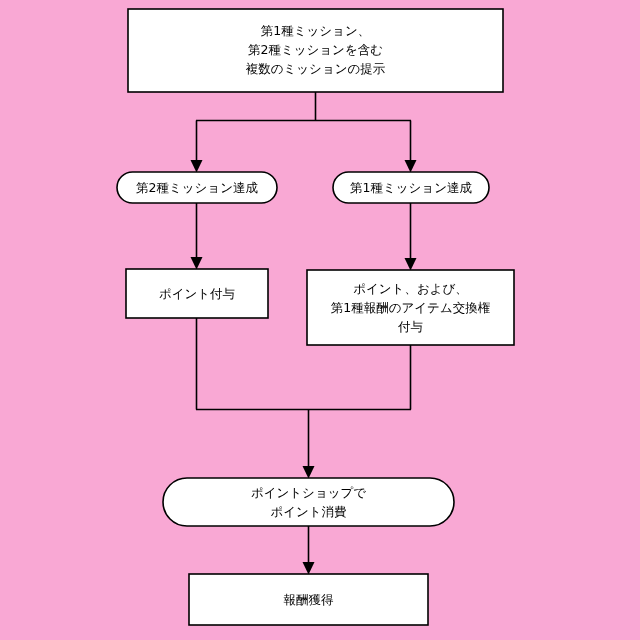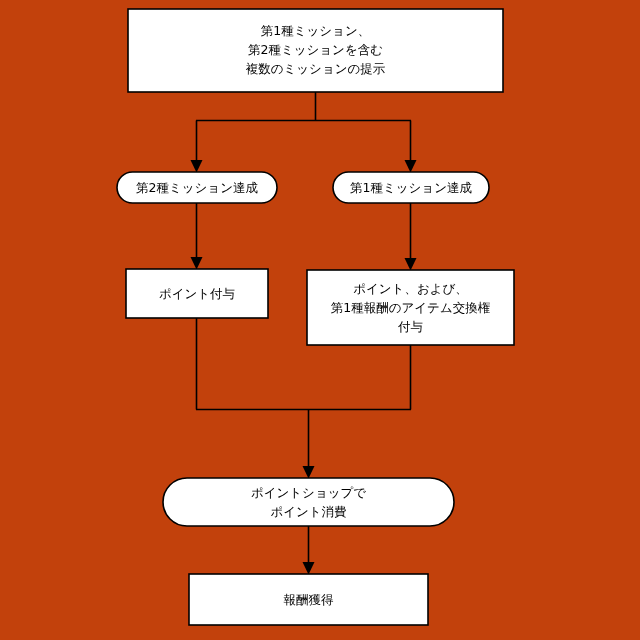--- a/index.html
+++ b/index.html
@@ -7,21 +7,21 @@
     padding: 0;
     background: #ffffff;
   }
   body {
     font-family: "Liberation Sans", "DejaVu Sans", sans-serif;
   }
   #canvas {
     position: relative;
     width: 640px;
     height: 640px;
-    background: #c2410c;
+    background: #f9a8d4;
     overflow: hidden;
   }
   #flow-svg {
     position: absolute;
     top: 0;
     left: 0;
     width: 640px;
     height: 640px;
   }
   .node-text {

